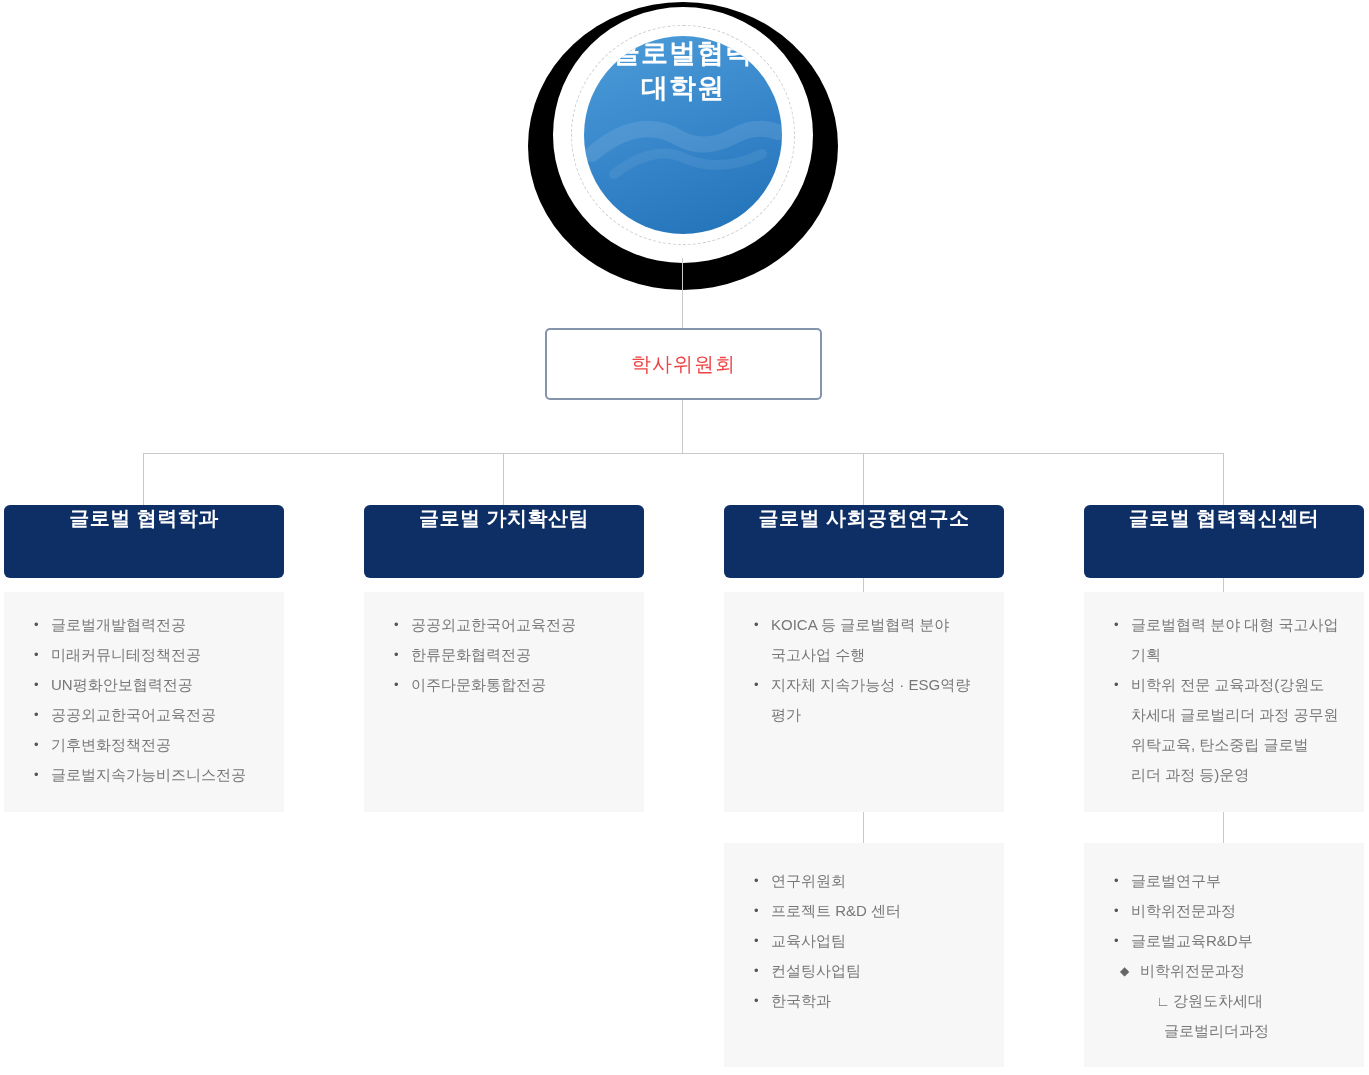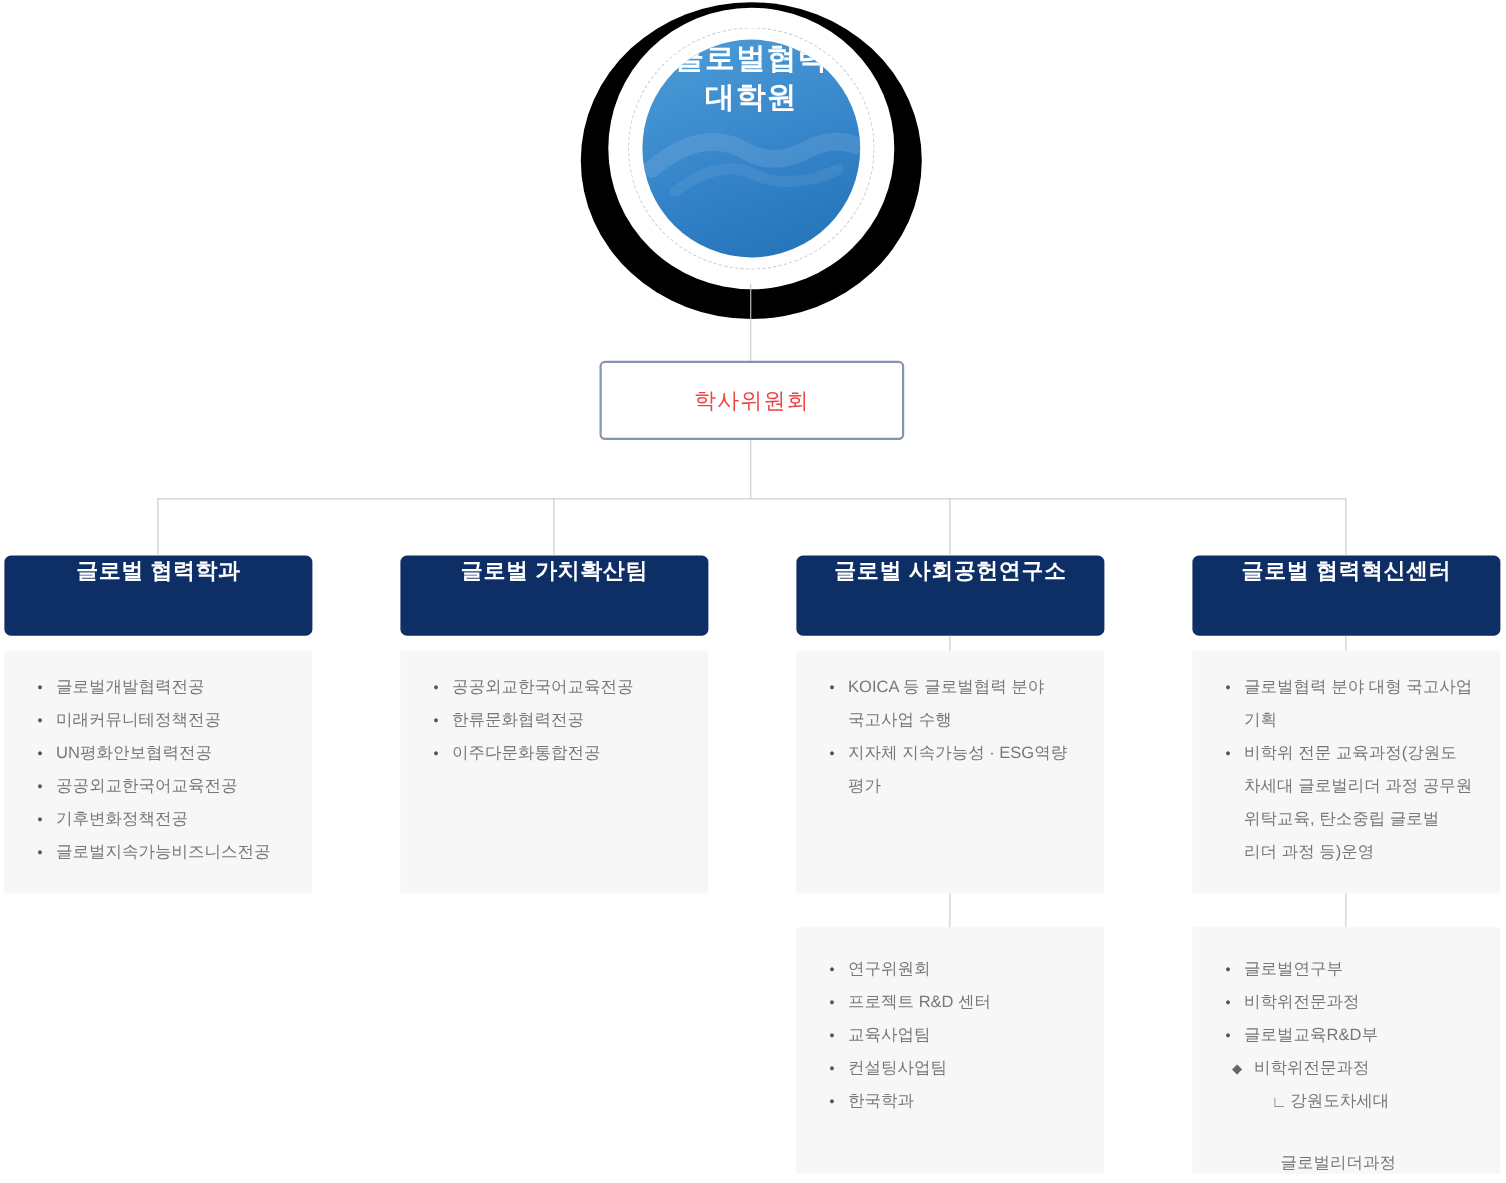--- a/index.html
+++ b/index.html
@@ -45,21 +45,21 @@
   .b2{top:338px;height:224px;}
   .body-box ul{list-style:none;margin:0;padding:18px 24px 0 30px;}
   .b2 ul{padding-top:23px;}
   .body-box li{display:flex;align-items:flex-start;font-size:15px;line-height:30px;color:#777777;}
   .marker{flex:0 0 17px;color:#555555;font-size:13px;line-height:30px;}
   .marker.diamond{flex-basis:20px;font-size:12px;color:#666666;}
   .marker.corner{flex-basis:17px;color:#777777;font-size:14px;}
   .txt{flex:1;word-break:keep-all;}
   .ind1{margin-left:6px;}
   .ind2{margin-left:42px;}
-  .ind3{margin-left:50px;margin-top:27px;}
+  .ind3{margin-left:50px;}
 </style>
 </head>
 <body>
 
 <div class="canvas">
 
   <div class="ring-black"></div>
   <div class="ring-white"></div>
   <div class="ring-dashed"></div>
   <div class="circle-blue">

